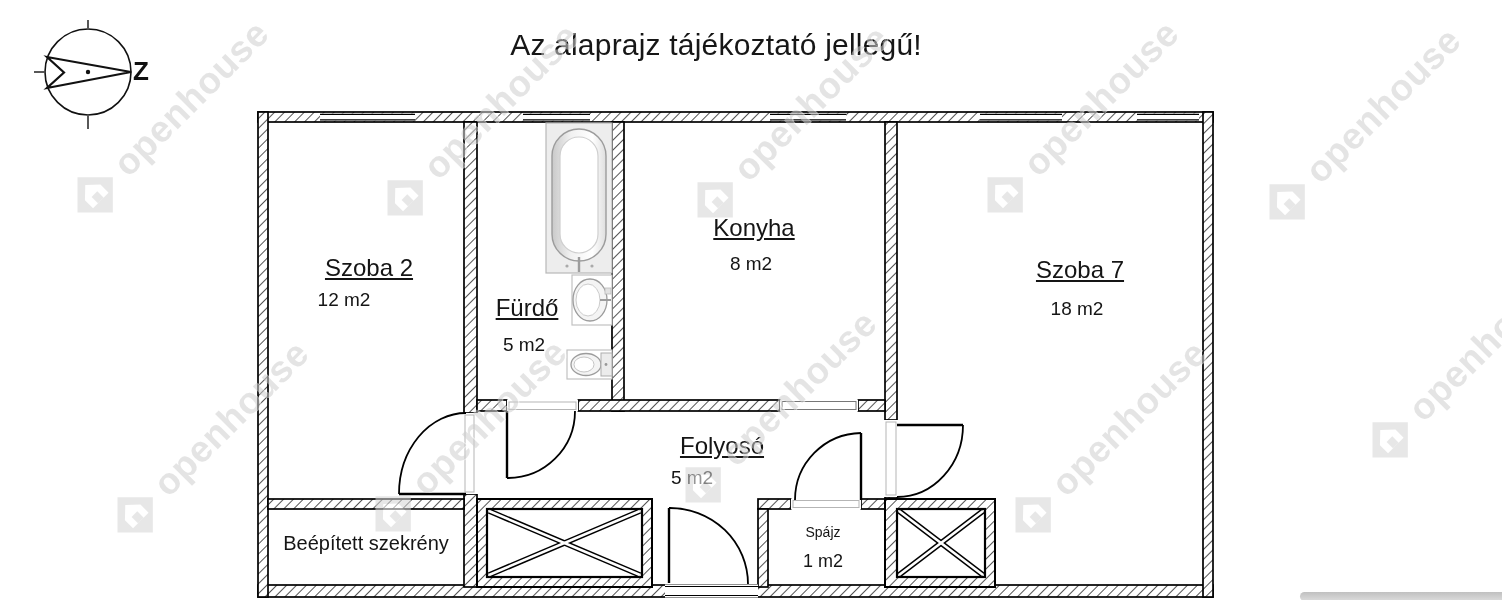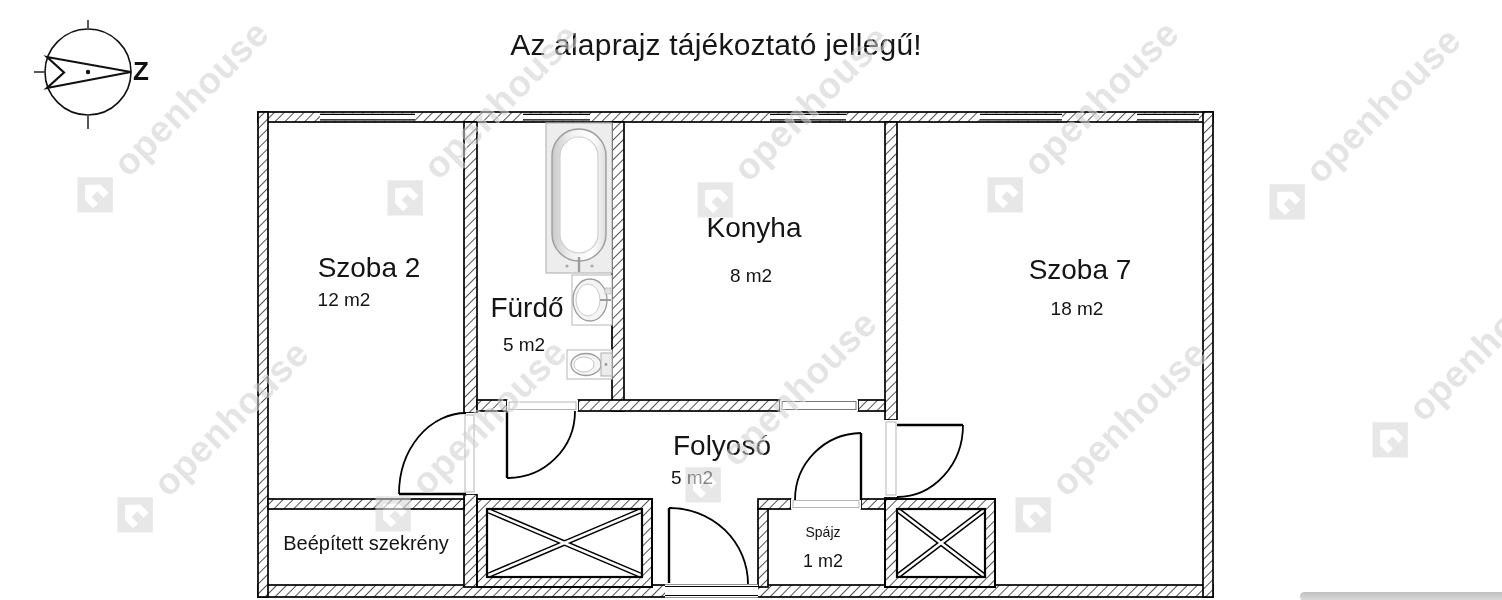--- a/index.html
+++ b/index.html
@@ -5,21 +5,21 @@
   html,body{margin:0;padding:0;background:#fff;}
   .page{position:relative;width:1502px;height:600px;background:#ffffff;overflow:hidden;
         font-family:"Liberation Sans", sans-serif;}
   .title{position:absolute;left:0;top:28px;width:1432px;text-align:center;
          font-size:30px;color:#161616;letter-spacing:.2px;}
   .compass{position:absolute;left:30px;top:12px;width:170px;height:130px;}
   .compass-z{position:absolute;left:103px;top:44px;font-size:26px;font-weight:700;color:#111;}
   .plan{position:absolute;left:0;top:0;}
   .lbl{position:absolute;transform:translate(-50%,-50%);white-space:nowrap;
        color:#151515;text-align:center;}
-  .room-name{font-size:28px;}
+  .room-name{font-size:24px;text-decoration:underline;}
   .room-area{font-size:19px;}
   .small-name{font-size:20px;}
   .spajz-name{font-size:14px;}
   .spajz-area{font-size:18px;}
   .wm{position:absolute;display:flex;align-items:center;gap:7px;
       transform:translate(-50%,-50%) rotate(-45deg);opacity:.55;pointer-events:none;}
   .wm-text{font-size:37px;font-weight:700;color:#cfcfcf;text-shadow:1px 1px 0 #ffffff;letter-spacing:.5px;}
   .bottombar{position:absolute;left:1300px;top:592px;width:210px;height:9px;border-radius:6px;
              background:linear-gradient(to bottom,#c0c0c0,#dcdcdc);}
 </style>
@@ -177,21 +177,21 @@
       <rect x="601" y="353" width="11" height="23" fill="#ececec" stroke="#adadad" stroke-width="1"></rect>
       <circle cx="606" cy="364.5" r="1.4" fill="#999"></circle>
     </g>
   </svg>
 
   <div class="lbl room-name" style="left:369px;top:268px">Szoba 2</div>
   <div class="lbl room-area" style="left:344px;top:300px">12 m2</div>
   <div class="lbl room-name" style="left:527px;top:308px">Fürdő</div>
   <div class="lbl room-area" style="left:524px;top:345px">5 m2</div>
   <div class="lbl room-name" style="left:754px;top:228px">Konyha</div>
-  <div class="lbl room-area" style="left:751px;top:276px">8 m2</div>
+  <div class="lbl room-area" style="left:751px;top:264px">8 m2</div>
   <div class="lbl room-name" style="left:1080px;top:270px">Szoba 7</div>
   <div class="lbl room-area" style="left:1077px;top:309px">18 m2</div>
   <div class="lbl room-name" style="left:722px;top:446px">Folyosó</div>
   <div class="lbl room-area" style="left:692px;top:478px">5 m2</div>
   <div class="lbl spajz-name" style="left:823px;top:532px">Spájz</div>
   <div class="lbl spajz-area" style="left:823px;top:561px">1 m2</div>
   <div class="lbl small-name" style="left:366px;top:543px">Beépített szekrény</div>
 
   <div class="wm" style="left:169px;top:121px">
       <svg width="56" height="56" viewBox="0 0 56 56">

